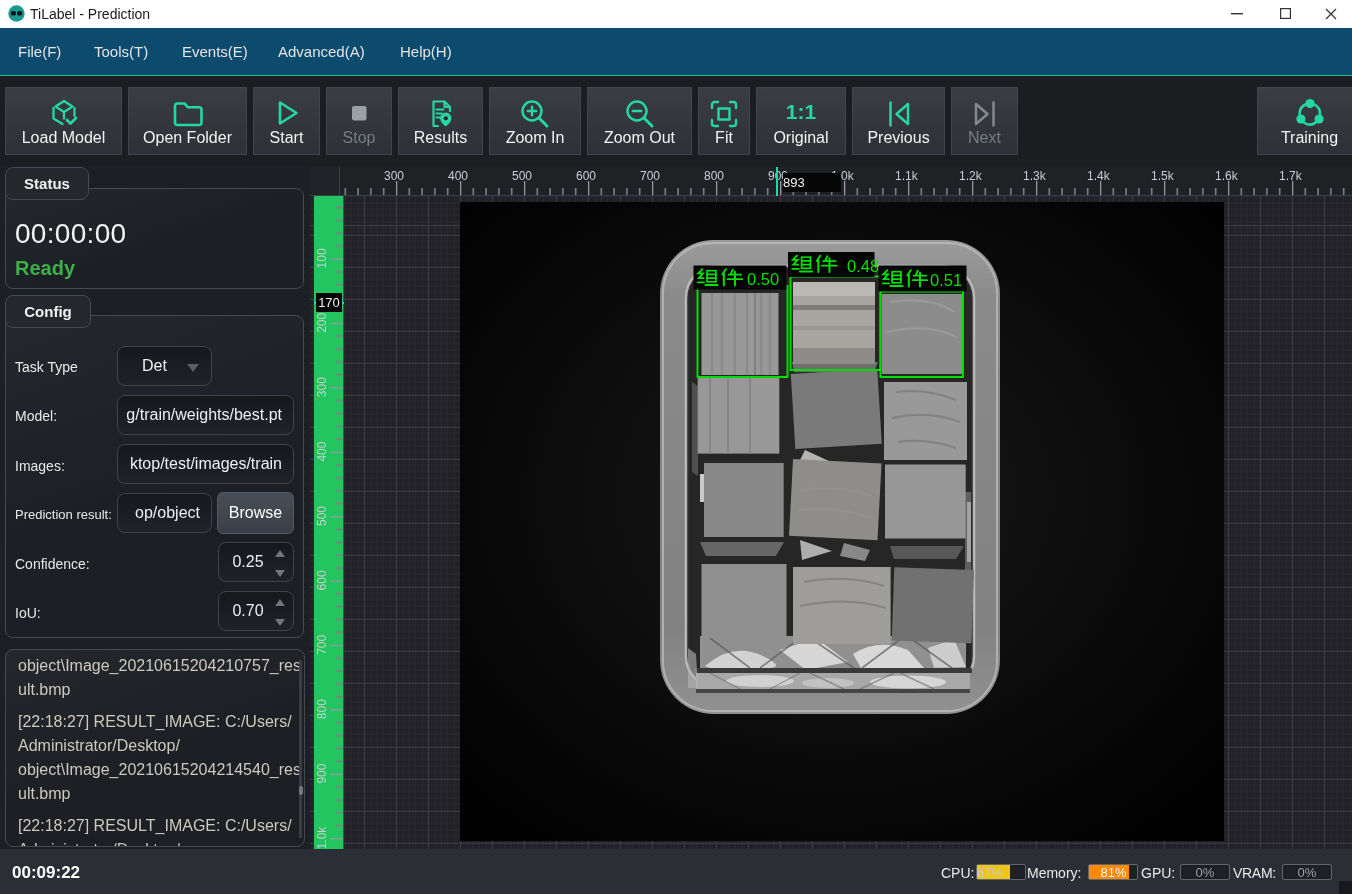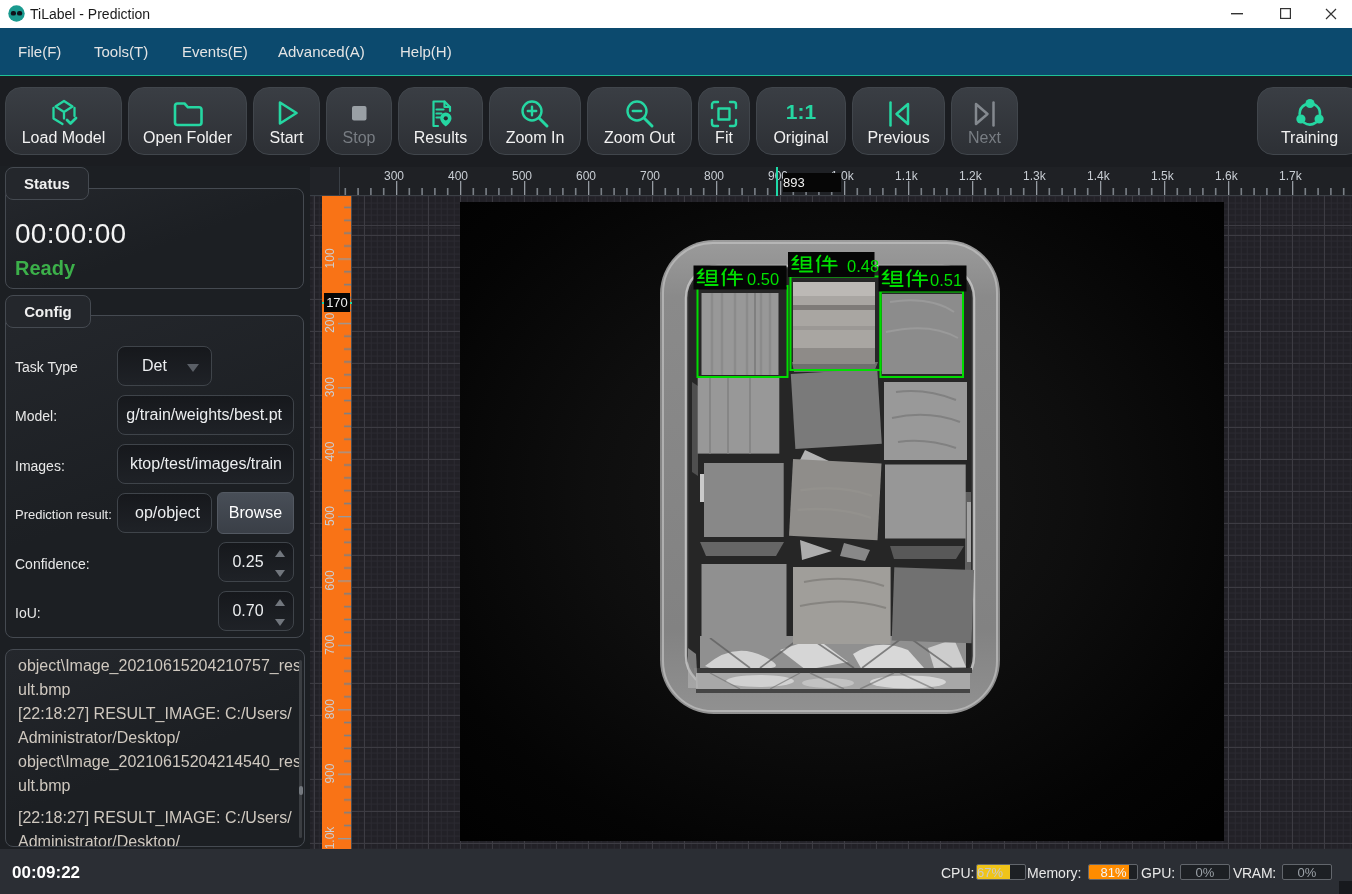--- a/index.html
+++ b/index.html
@@ -8,42 +8,42 @@
   .abs { position:absolute; }
   
   #titlebar { position:absolute; left:0; top:0; width:1352px; height:28px; background:#ffffff; }
   #titlebar .title { position:absolute; left:30px; top:6px; font-size:14px; color:#1a1a1a; }
   
   #menubar { position:absolute; left:0; top:28px; width:1352px; height:48px; background:#0c4a6e;
     border-bottom:1px solid #1fc195; }
   #menubar span { position:absolute; top:15px; font-size:15px; color:#e4e4e4; }
   
   #toolbar { position:absolute; left:0; top:77px; width:1352px; height:89px; background:#1b1d21; }
-  .tbtn { position:absolute; top:10px; height:68px; border-radius:16px;
+  .tbtn { position:absolute; top:10px; height:68px; border-radius:0;
     background:linear-gradient(#3a3e44,#2d3035); border:1px solid #41464c; }
   .tbtn .lbl { position:absolute; bottom:7px; left:0; right:0; text-align:center;
     font-size:16px; color:#f2f2f2; white-space:nowrap; }
   .tbtn.dis .lbl { color:#787d83; }
   .tbtn svg { position:absolute; top:9px; left:50%; transform:translateX(-50%); }
   
   #leftpanel { position:absolute; left:0; top:166px; width:310px; height:683px; background:#1c1f23; }
   .gtab { position:absolute; border:1px solid #454a51; border-radius:8px; background:#24272c;
     color:#f0f0f0; font-weight:bold; font-size:15px; text-align:center; z-index:3; }
   .gpane { position:absolute; border:1px solid #454a51; border-radius:8px;
     background:linear-gradient(160deg,#24272c 0%, #1c1f23 55%); }
   .cfglabel { position:absolute; color:#e8e8e8; font-size:14px; }
   .cfginput { position:absolute; background:linear-gradient(#16181c,#1f2227);
     border:1px solid #3f444a; border-radius:8px; color:#eceef0; font-size:16px;
     overflow:hidden; white-space:nowrap; }
   
   #canvas { position:absolute; left:310px; top:167px; width:1042px; height:682px; background:#222127; }
   #corner { position:absolute; left:310px; top:167px; width:30px; height:29px; background:#212328;
     border-right:1px solid #3a3f46; border-bottom:1px solid #3a3f46; z-index:2;}
   #hruler { position:absolute; left:340px; top:167px; width:1012px; height:29px; background:#1f2125; }
-  #vruler { position:absolute; left:322px; top:196px; width:30px; height:653px; background:#f97316; }
+  #vruler { position:absolute; left:314px; top:196px; width:30px; height:653px; background:#22c55e; }
   .rlab { position:absolute; color:#c9ced4; font-size:12px; }
   
   #statusbar { position:absolute; left:0; top:849px; width:1352px; height:45px; background:#2b2e34; }
   #statusbar .time { position:absolute; left:12px; top:14px; font-size:17px; font-weight:bold; color:#fff; }
   .meterlbl { position:absolute; top:16px; font-size:14px; color:#e8e8e8; }
   .meter { position:absolute; top:15px; width:50px; height:16px; border:1px solid #62666c;
     border-radius:2px; background:#1d2024; overflow:hidden; font-size:13px; color:#9ba1a7;
     text-align:center; line-height:15px; }
 </style>
 </head>
@@ -209,21 +209,21 @@
 </div>
 
 <div class="cfglabel" style="left:15px;top:605px">IoU:</div>
 <div class="cfginput" style="left:218px;top:591px;width:76px;height:40px;text-align:center;line-height:38px;padding-right:16px">0.70
   <div class="abs" style="right:8px;top:7px;width:0;height:0;border-left:5px solid transparent;border-right:5px solid transparent;border-bottom:7px solid #71767d"></div>
   <div class="abs" style="right:8px;top:27px;width:0;height:0;border-left:5px solid transparent;border-right:5px solid transparent;border-top:7px solid #71767d"></div>
 </div>
 
 <div class="gpane" style="left:5px;top:649px;width:300px;height:198px;overflow:hidden">
   <div class="abs" style="left:12px;top:4px;width:287px;font-size:16px;line-height:24px;color:#cfc8bf;white-space:nowrap">
-    <div style="">object\Image_20210615204210757_res<br>ult.bmp</div>
+    <div style="margin-bottom:8px">object\Image_20210615204210757_res<br>ult.bmp</div>
     <div style="margin-bottom:8px">[22:18:27] RESULT_IMAGE: C:/Users/<br>Administrator/Desktop/<br>object\Image_20210615204214540_res<br>ult.bmp</div>
     <div>[22:18:27] RESULT_IMAGE: C:/Users/<br>Administrator/Desktop/</div>
   </div>
   <div class="abs" style="right:2px;top:10px;width:3px;height:178px;background:#3a3d41;border-radius:1.5px"></div>
   <div class="abs" style="right:1.5px;top:136px;width:4px;height:9px;background:#74797f;border-radius:2px"></div>
 </div>
 <div id="canvas" style="background-image:
   repeating-linear-gradient(90deg,#3d3c43 0px,#3d3c43 1px,transparent 1px,transparent 32px),
   repeating-linear-gradient(0deg,#3d3c43 0px,#3d3c43 1px,transparent 1px,transparent 32px),
   repeating-linear-gradient(90deg,#2b2a31 0px,#2b2a31 1px,transparent 1px,transparent 6.4px),

